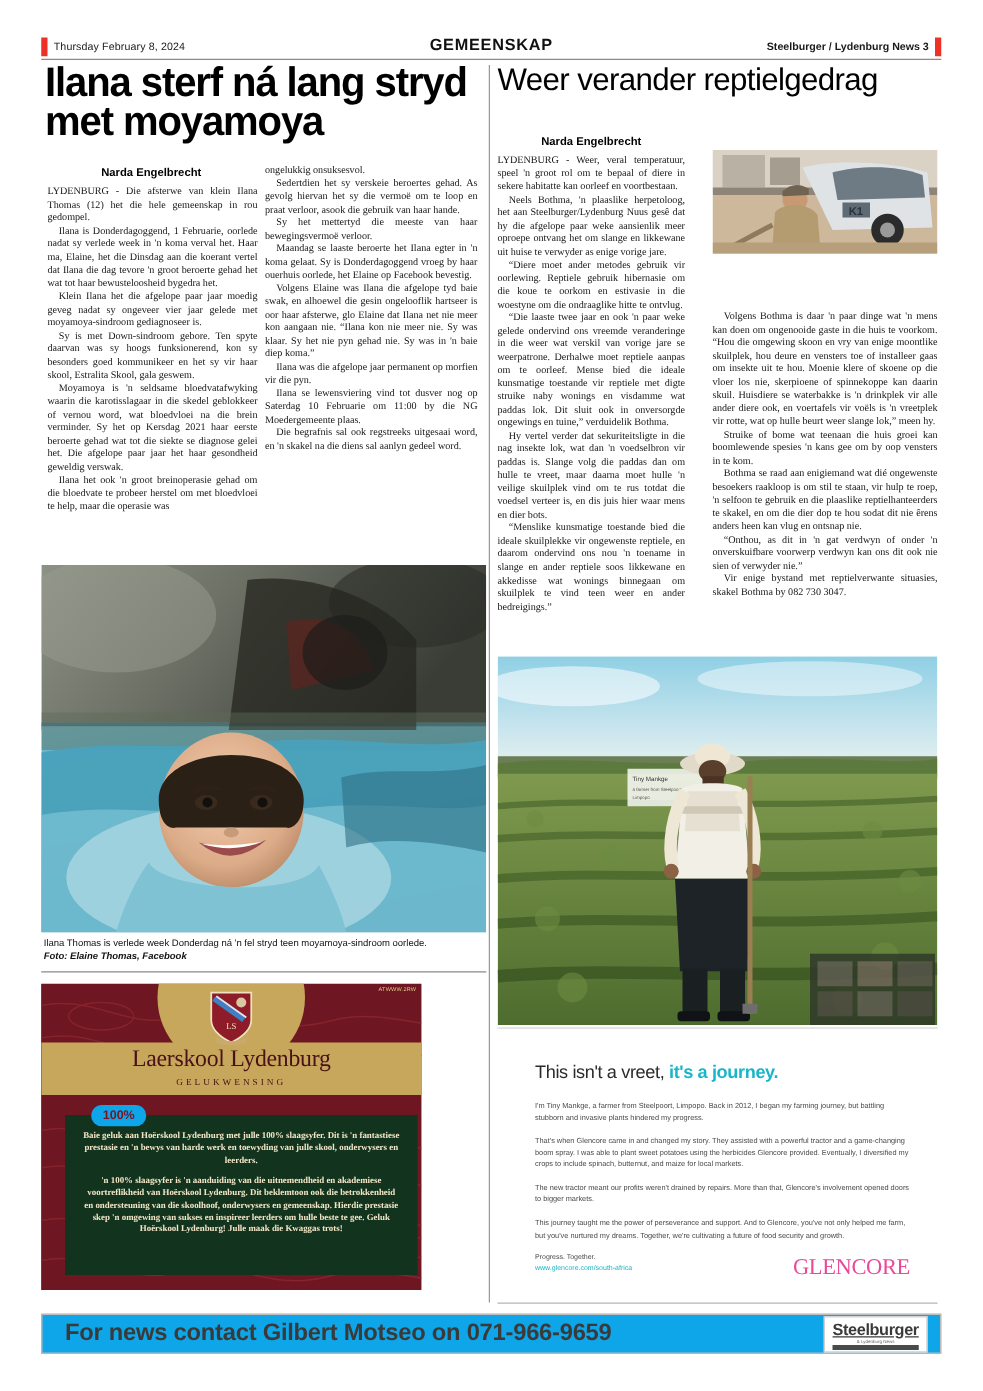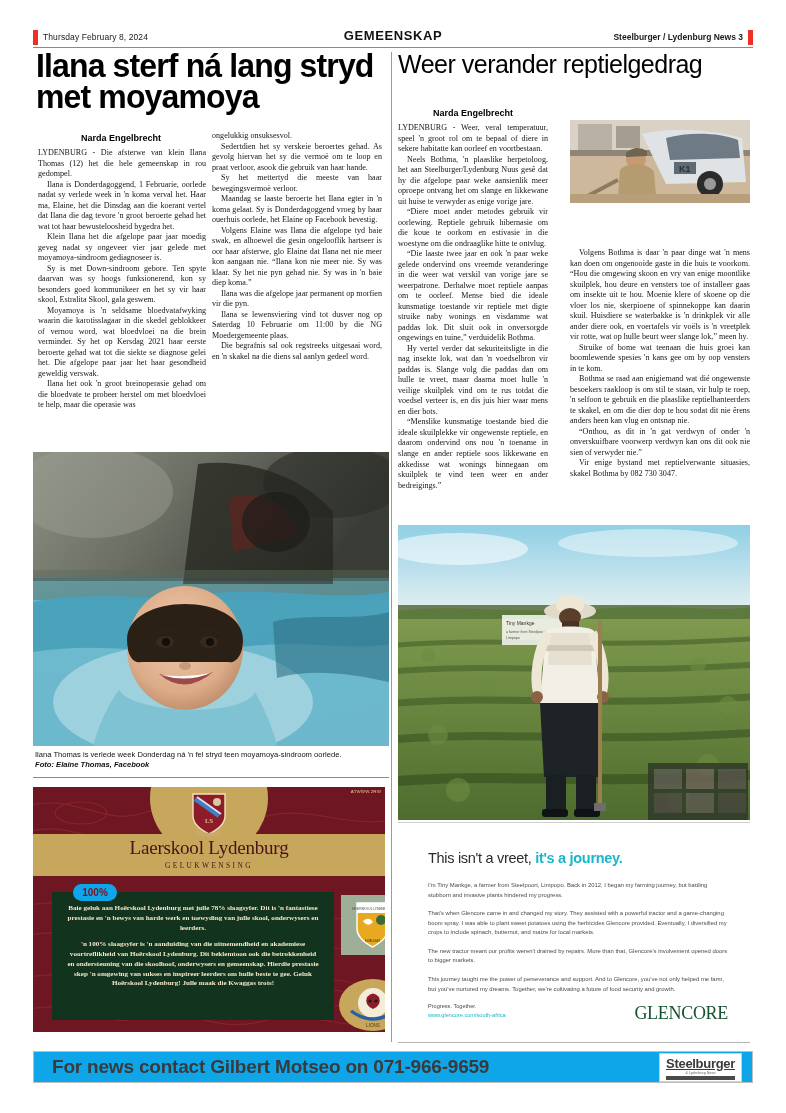--- a/index.html
+++ b/index.html
@@ -88,21 +88,21 @@
   .a2-c1 { position:absolute; left:398px; top:123px; width:150px; }
   .a2-c2 { position:absolute; left:570px; top:248px; width:180px; }
 
   .photo2 { position:absolute; left:570px; top:120px; width:180px; height:83px; overflow:hidden;}
   .cap2 { position:absolute; left:571px; top:207px; width:179px; }
 
   .photo3 { position:absolute; left:398px; top:525px; width:352px; height:295px; overflow:hidden;}
 
   
   .ad1 {
-    position:absolute; left:33px; top:787px; width:352px; height:245px;
+    position:absolute; left:33px; top:787px; width:304px; height:245px;
     background:#6e1621; overflow:hidden;
   }
   .ad1-topcurve {
     position:absolute; left:50%; top:-48px; transform:translateX(-50%);
     width:118px; height:118px; border-radius:50%; background:#c7a75b;
   }
   .ad1-band {
     position:absolute; left:0; top:47px; width:100%; height:42px; background:#c7a75b;
   }
   .ad1-title {
@@ -163,21 +163,21 @@
     color:#4a4a4a;
   }
   .g-body p { margin:0 0 9px 0; }
   .g-foot-left {
     position:absolute; left:30px; bottom:18px;
     font-family:"Liberation Sans", sans-serif; font-size:5.6px; color:#4a4a4a; line-height:1.6;
   }
   .g-foot-left .url { color:#19b6c9; }
   .g-logo {
     position:absolute; right:22px; bottom:14px;
-    font-family:"Liberation Serif", serif; font-size:18px; letter-spacing:-0.3px; color:#14532d;
+    font-family:"Liberation Serif", serif; font-size:18px; letter-spacing:-0.3px; color:#ec4899;
   }
   .g-rule { position:absolute; left:398px; top:1042px; width:352px; height:1px; background:#b5b5b5;}
   .ad2-rule-top { position:absolute; left:398px; top:822px; width:352px; height:1px; background:#d0d0d0;}
 
   
   .footer {
     position:absolute; left:33px; top:1051px; width:720px; height:32px;
     background:#0ea5e9; border:1px solid #bdbdbd;
     display:flex; align-items:center; justify-content:space-between;
     padding:0 10px 0 18px;
@@ -434,21 +434,21 @@
       <path d="M6,9 L30,26" stroke="#3f7fc4" stroke-width="4"></path>
       <path d="M8,7 L32,24" stroke="#d8e7f5" stroke-width="1.6"></path>
       <circle cx="28" cy="12" r="4" fill="#d8c7a0"></circle>
       <text x="20" y="33" font-family="Liberation Serif, serif" font-size="7" fill="#f0e2c0" text-anchor="middle">LS</text>
       <path d="M8,40 q12,6 24,0 l0,4 q-12,5 -24,0 Z" fill="#c8aa6c"></path>
     </svg>
     <div class="ad1-title">Laerskool Lydenburg</div>
     <div class="ad1-sub">GELUKWENSING</div>
     <div class="badge100">100%</div>
     <div class="ad1-green">
-      <p>Baie geluk aan Hoërskool Lydenburg met julle 78% slaagsyfer. Dit is 'n fantastiese prestasie en 'n bewys van harde werk en toewyding van julle skool, onderwysers en leerders.</p>
+      <p>Baie geluk aan Hoërskool Lydenburg met julle 100% slaagsyfer. Dit is 'n fantastiese prestasie en 'n bewys van harde werk en toewyding van julle skool, onderwysers en leerders.</p>
       <p>'n 100% slaagsyfer is 'n aanduiding van die uitnemendheid en akademiese voortreflikheid van Hoërskool Lydenburg. Dit beklemtoon ook die betrokkenheid en ondersteuning van die skoolhoof, onderwysers en gemeenskap. Hierdie prestasie skep 'n omgewing van sukses en inspireer leerders om hulle beste te gee. Geluk Hoërskool Lydenburg! Julle maak die Kwaggas trots!</p>
     </div>
     <div class="crest2">
       <svg width="63" height="60" viewBox="0 0 63 60">
         <rect width="63" height="60" fill="#9fae99"></rect>
         <path d="M16,8 L47,8 L47,34 C47,44 35,50 31.5,52 C28,50 16,44 16,34 Z" fill="#e8a820" stroke="#ffffff" stroke-width="1.4"></path>
         <path d="M16,8 L47,8 L47,18 L16,18 Z" fill="#ffffff"></path>
         <text x="31.5" y="15" font-family="Liberation Sans, sans-serif" font-size="3.2" fill="#3a3a3a" text-anchor="middle">HOËRSKOOL LYDENBURG</text>
         <circle cx="40" cy="25" r="5" fill="#3b6b36"></circle>
         <path d="M22,26 q6,-5 10,1 q-5,6 -10,-1 Z" fill="#ffffff"></path>

